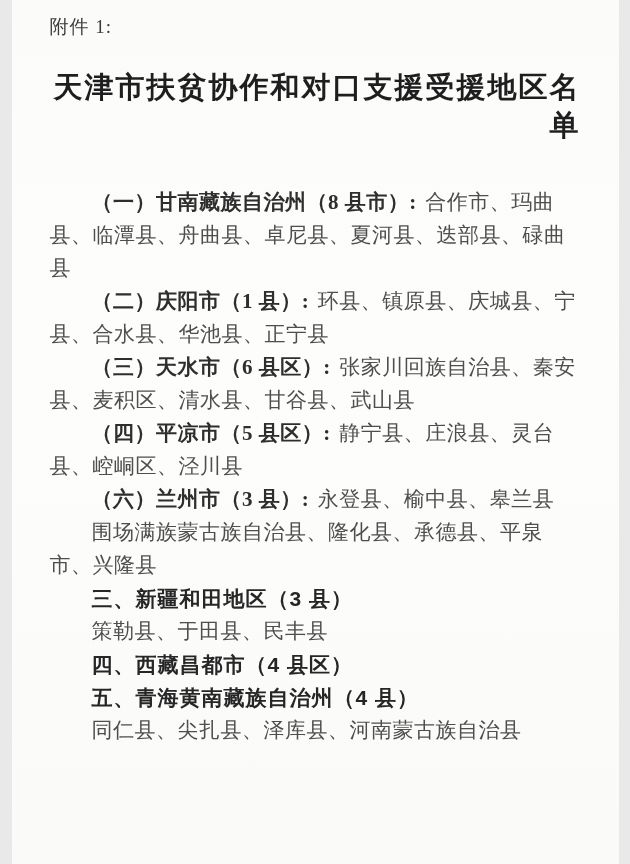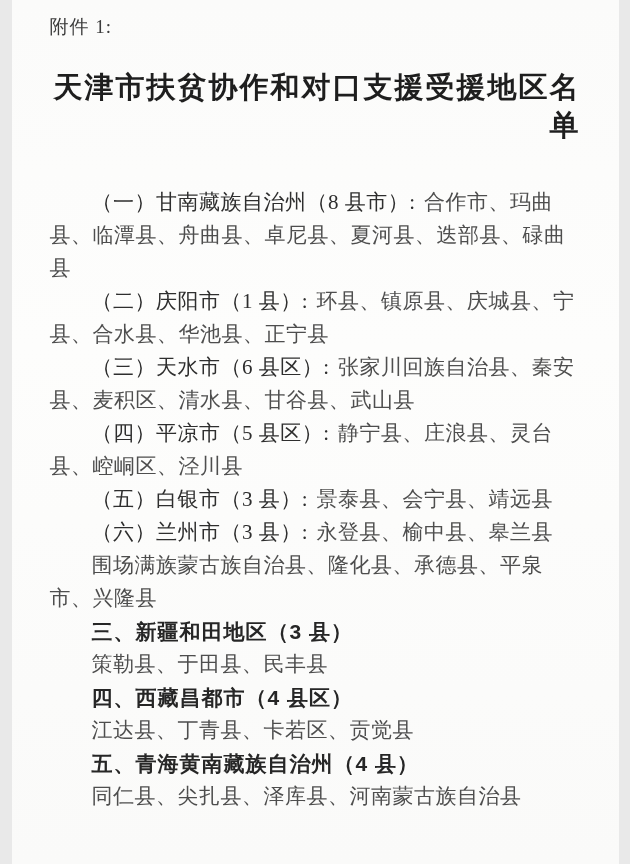--- a/index.html
+++ b/index.html
@@ -46,21 +46,21 @@
     font-weight: normal;
     letter-spacing: 0.5px;
   }
   h2.sec-heading {
     font-family: "Liberation Sans", "DejaVu Sans", sans-serif;
     font-weight: bold;
     color: #262626;
     letter-spacing: 1px;
   }
   p.item .lbl {
-    font-weight: normal;
+    font-weight: bold;
     color: #2e2e2e;
     padding-right: 0.4em;
   }
   p.item .txt {
     color: #4e4e4e;
     margin-top: 8px;
   }
   p.plain {
     color: #4e4e4e;
   }
@@ -83,39 +83,33 @@
     <p class="item">
       <span class="lbl">（二）庆阳市（1 县）:</span><span class="txt">环县、镇原县、庆城县、宁县、合水县、华池县、正宁县</span>
     </p>
     <p class="item">
       <span class="lbl">（三）天水市（6 县区）:</span><span class="txt">张家川回族自治县、秦安县、麦积区、清水县、甘谷县、武山县</span>
     </p>
     <p class="item">
       <span class="lbl">（四）平凉市（5 县区）:</span><span class="txt">静宁县、庄浪县、灵台县、崆峒区、泾川县</span>
     </p>
     <p class="item">
-      <span class="lbl">（五）白银市（3 县）:</span><span class="txt">景泰县、会宁县、靖远县</span>
-    </p>
-    <p class="item">
       <span class="lbl">（六）兰州市（3 县）:</span><span class="txt">永登县、榆中县、皋兰县</span>
     </p>
 
     <p class="plain">
       <span class="txt">围场满族蒙古族自治县、隆化县、承德县、平泉市、兴隆县</span>
     </p>
 
     <h2 class="sec-heading">三、新疆和田地区（3 县）</h2>
     <p class="plain">
       <span class="txt">策勒县、于田县、民丰县</span>
     </p>
 
     <h2 class="sec-heading">四、西藏昌都市（4 县区）</h2>
-    <p class="plain">
-      <span class="txt">江达县、丁青县、卡若区、贡觉县</span>
-    </p>
 
     <h2 class="sec-heading">五、青海黄南藏族自治州（4 县）</h2>
     <p class="plain">
       <span class="txt">同仁县、尖扎县、泽库县、河南蒙古族自治县</span>
     </p>
 
   </div>
 </div>
 
 </body></html>

